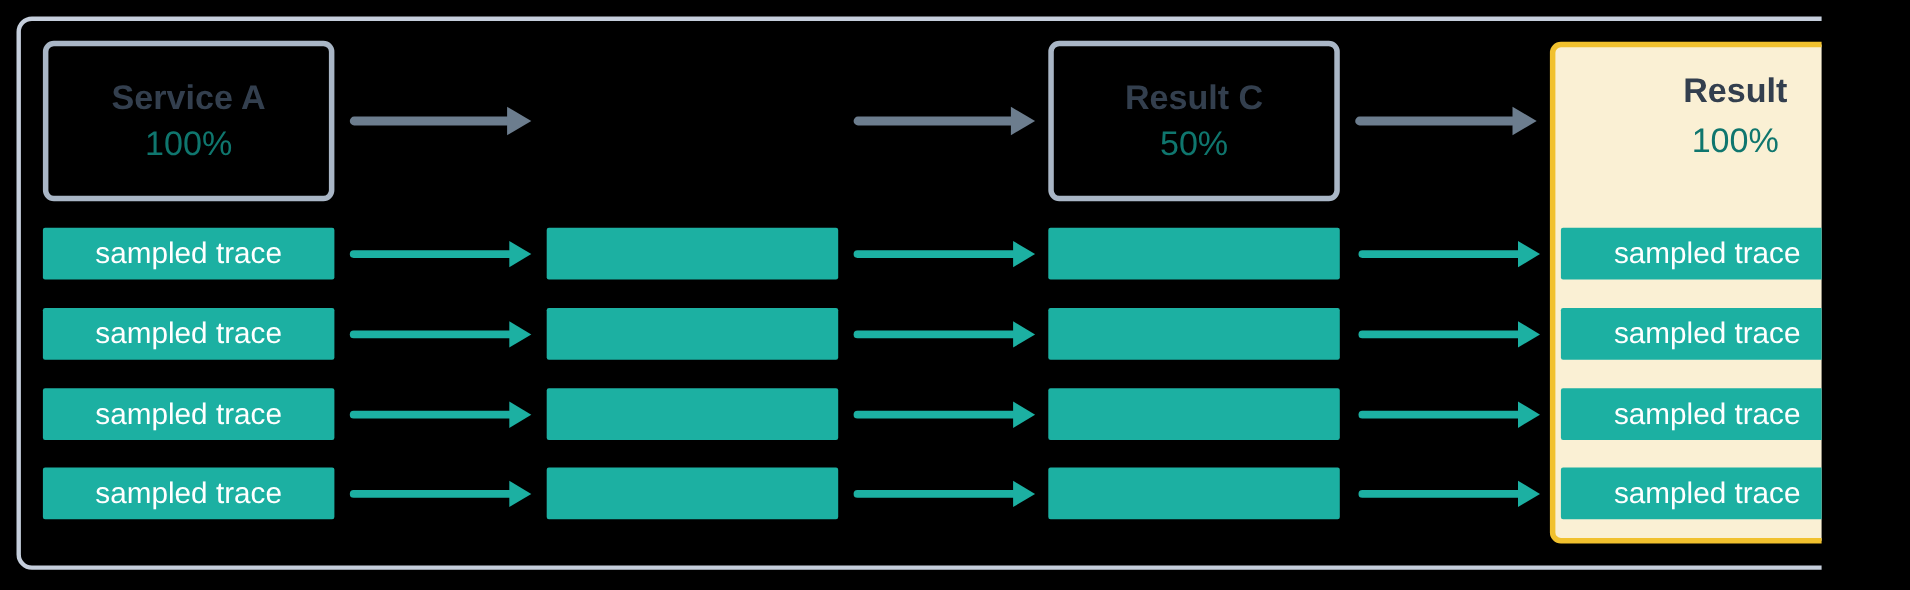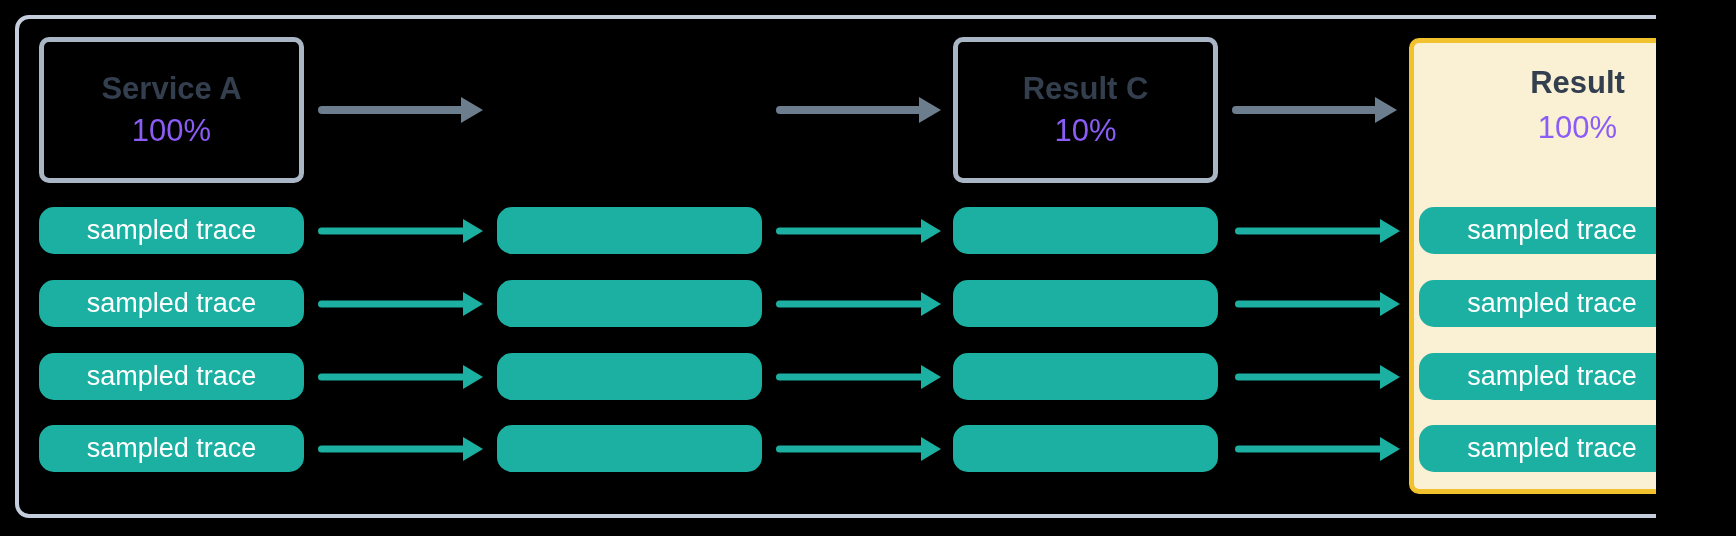--- a/index.html
+++ b/index.html
@@ -41,29 +41,29 @@
   }
   .box-title {
     font-size: 31px;
     font-weight: 700;
     color: #333F4E;
     line-height: 1.1;
   }
   .box-percent {
     font-size: 31px;
     font-weight: 400;
-    color: #8b5cf6;
+    color: #0f766e;
     line-height: 1.1;
   }
   
   .trace-box {
     position: absolute;
     width: 265px; height: 47px;
     background: #1CB0A2;
-    border-radius: 15px;
+    border-radius: 2px;
     display: flex;
     align-items: center;
     justify-content: center;
   }
   .trace-label {
     color: #FFFFFF;
     font-size: 27px;
     font-weight: 500;
     line-height: 1;
   }
@@ -185,21 +185,21 @@
       <div class="shaft"></div>
       <div class="head"></div>
     </div>
   <div class="arrow teal" style="left:776px;top:436px">
       <div class="shaft"></div>
       <div class="head"></div>
     </div>
 
   <div class="service-box" style="left:953px">
     <div class="box-title">Result C</div>
-    <div class="box-percent">10%</div>
+    <div class="box-percent">50%</div>
   </div>
   <div class="trace-box" style="left:953px;top:207px"></div>
   <div class="trace-box" style="left:953px;top:280px"></div>
   <div class="trace-box" style="left:953px;top:353px"></div>
   <div class="trace-box" style="left:953px;top:425px"></div>
 
   <div class="arrow gray" style="left:1232px;top:96px">
       <div class="shaft"></div>
       <div class="head"></div>
     </div>

